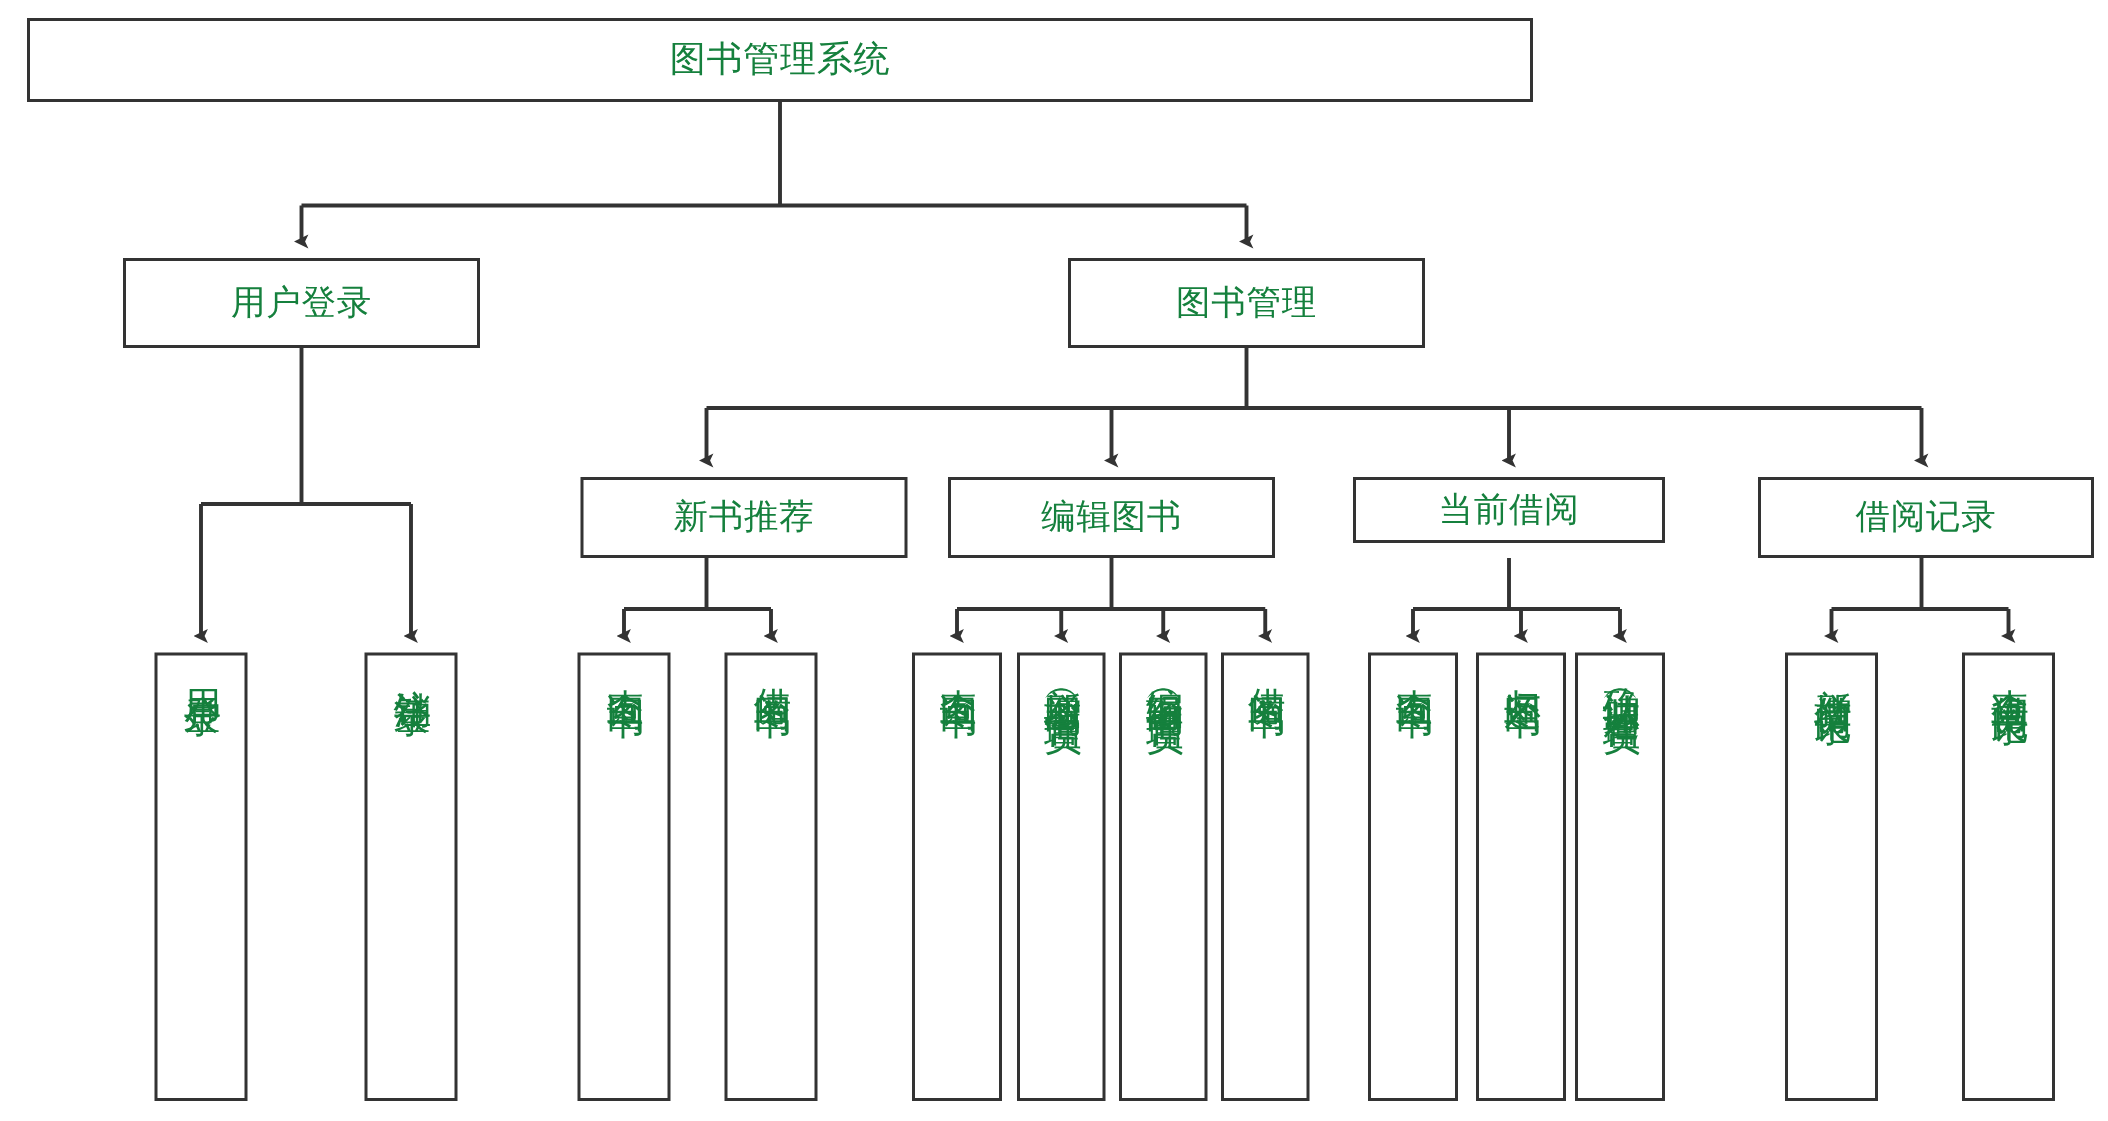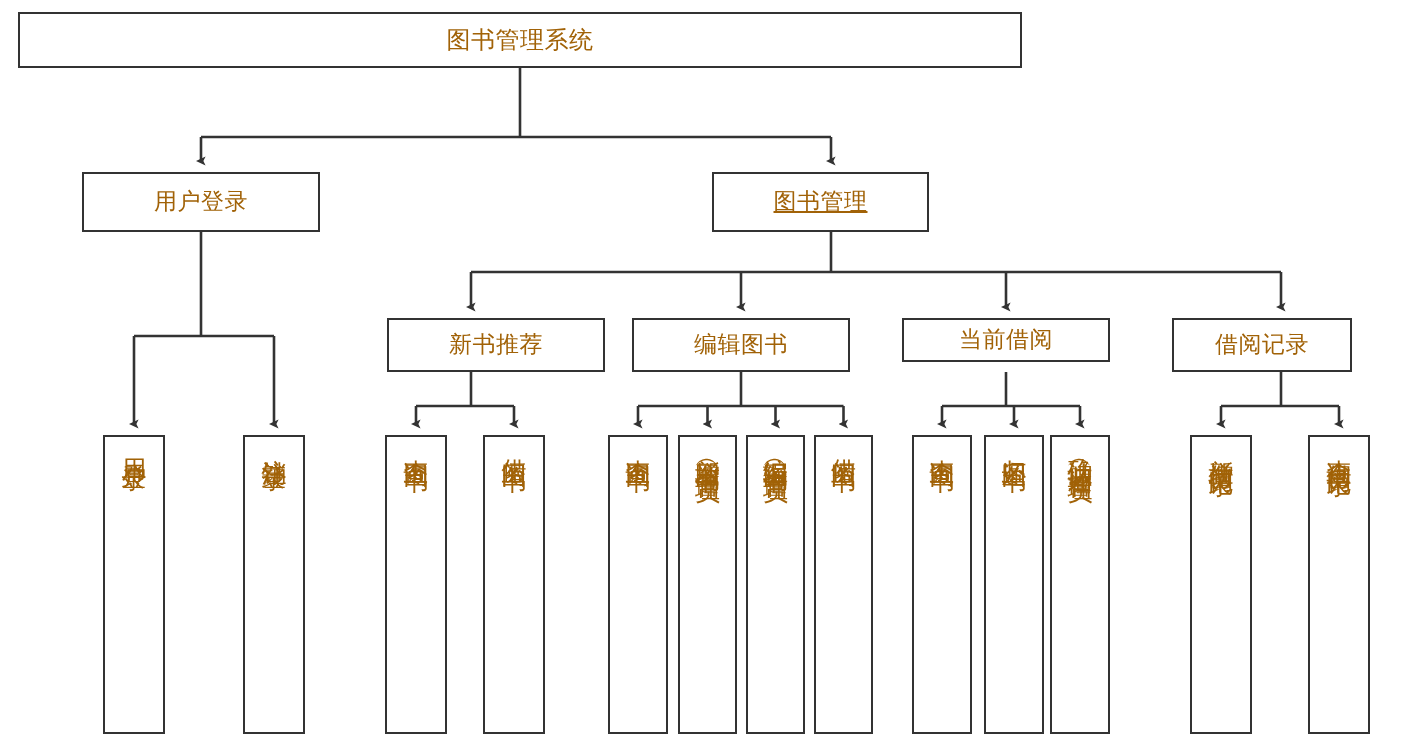--- a/index.html
+++ b/index.html
@@ -25,21 +25,21 @@
     height: 747px;
   }
   .node {
     position: absolute;
     box-sizing: border-box;
     background: #ffffff;
     border: 2px solid #333333;
     display: flex;
     align-items: center;
     justify-content: center;
-    color: #a16207;
+    color: #15803d;
   }
   .node .label {
     display: block;
     text-align: center;
     line-height: 1.18;
     letter-spacing: 0.5px;
   }
   .node.horizontal .label {
     writing-mode: horizontal-tb;
     font-size: 23px;
@@ -112,33 +112,33 @@
       </g>
   </svg>
 
   <div id="node-layer">
       <div class="node horizontal root" style="left: 18px; top: 12px; width: 1004px; height: 56px;">
         <span class="label">图书管理系统</span>
       </div>
       <div class="node horizontal" style="left: 82px; top: 172px; width: 238px; height: 60px;">
         <span class="label">用户登录</span>
       </div>
-      <div class="node horizontal" style="left: 712px; top: 172px; width: 217px; height: 60px; text-decoration: underline;">
+      <div class="node horizontal" style="left: 712px; top: 172px; width: 238px; height: 60px;">
         <span class="label">图书管理</span>
       </div>
       <div class="node horizontal" style="left: 362px; top: 318px; width: 218px; height: 54px; margin-left: 25px;">
         <span class="label">新书推荐</span>
       </div>
       <div class="node horizontal" style="left: 632px; top: 318px; width: 218px; height: 54px;">
         <span class="label">编辑图书</span>
       </div>
       <div class="node horizontal" style="left: 902px; top: 318px; width: 208px; height: 44px;">
         <span class="label">当前借阅</span>
       </div>
-      <div class="node horizontal" style="left: 1172px; top: 318px; width: 180px; height: 54px;">
+      <div class="node horizontal" style="left: 1172px; top: 318px; width: 224px; height: 54px;">
         <span class="label">借阅记录</span>
       </div>
       <div class="node vertical" style="left: 103px; top: 435px; width: 62px; height: 299px;">
         <span class="label">用户登录</span>
       </div>
       <div class="node vertical" style="left: 243px; top: 435px; width: 62px; height: 299px;">
         <span class="label">注销登录</span>
       </div>
       <div class="node vertical" style="left: 385px; top: 435px; width: 62px; height: 299px;">
         <span class="label">查询图书</span>

